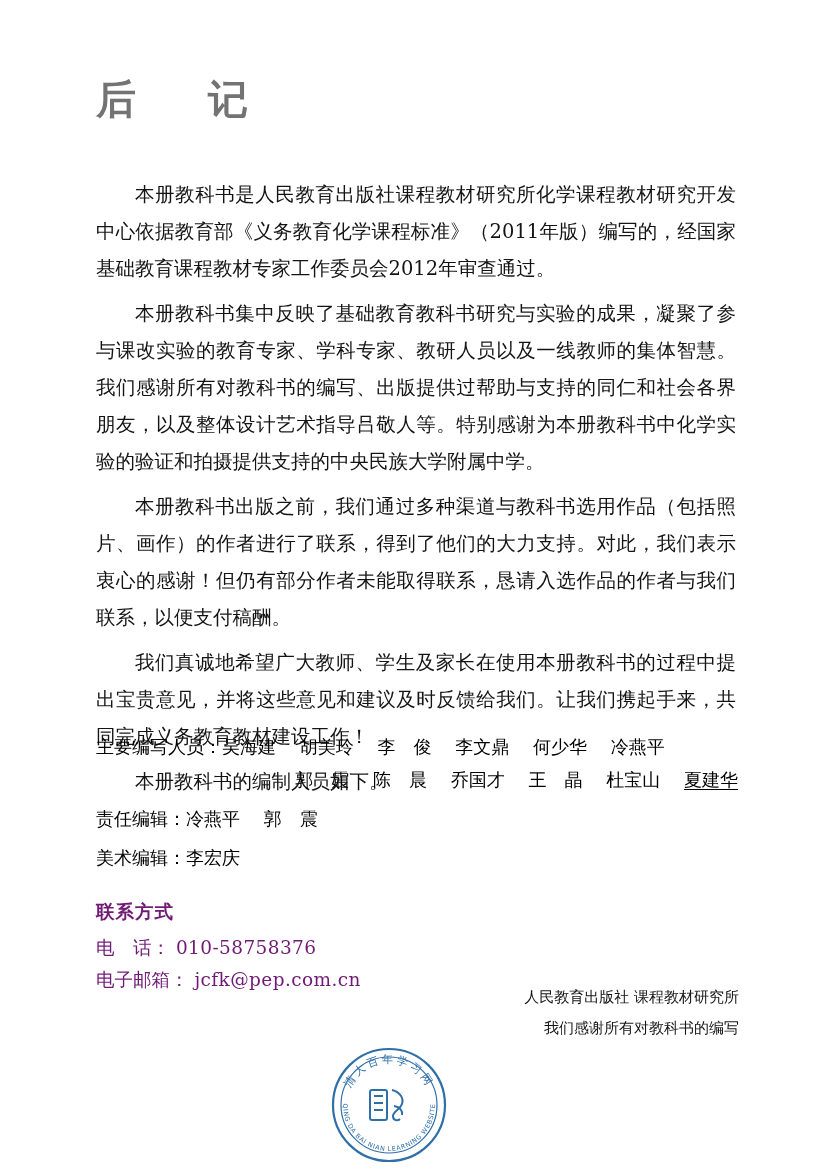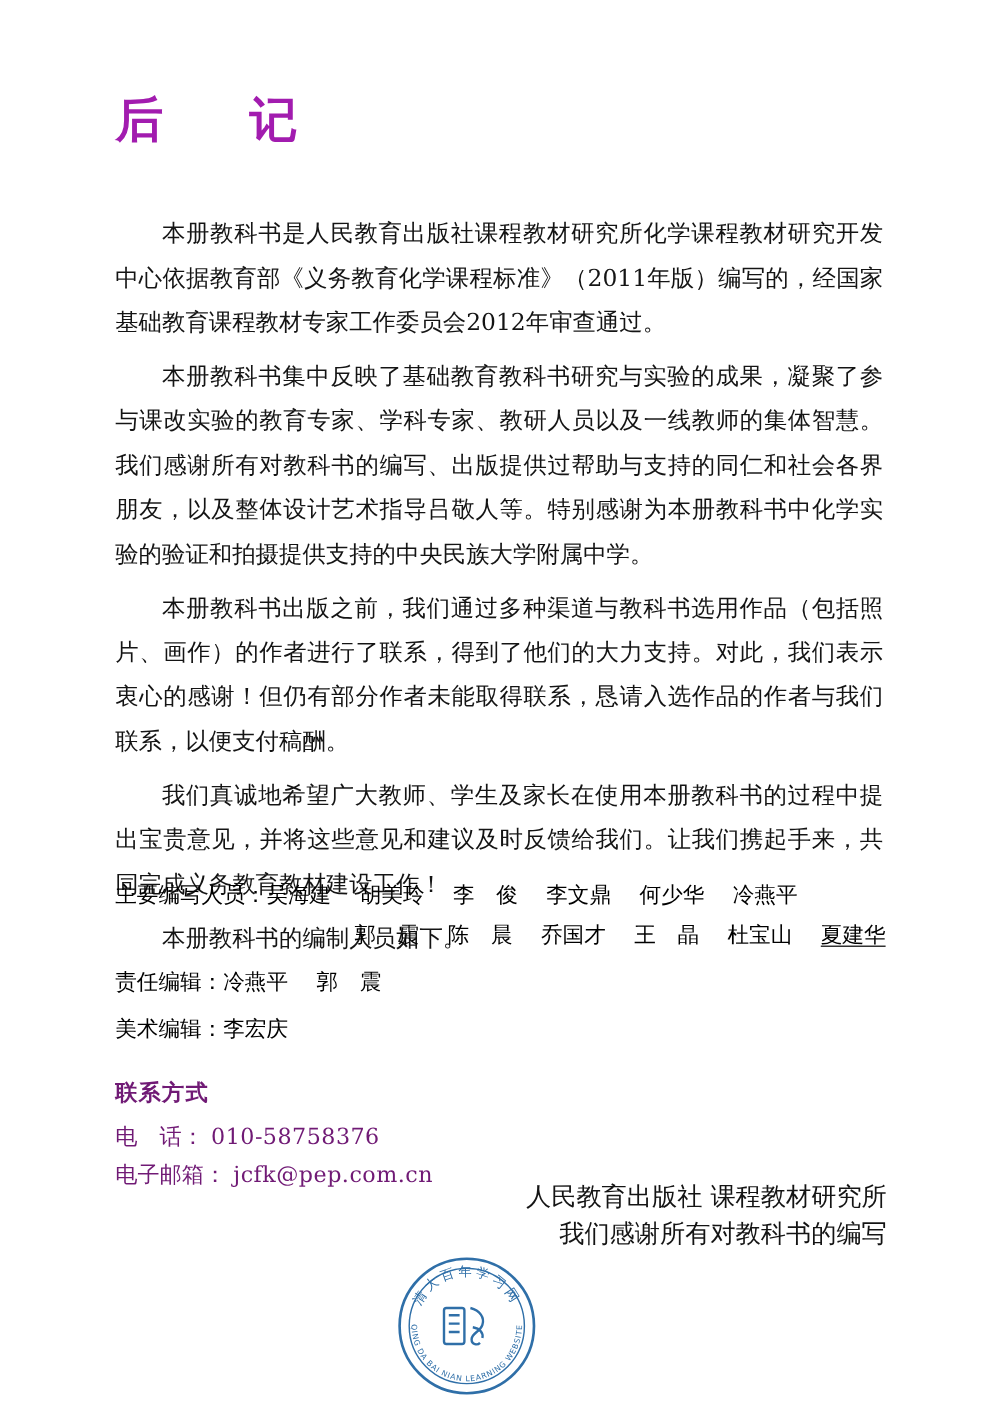--- a/index.html
+++ b/index.html
@@ -21,21 +21,21 @@
     padding: 0;
   }
   .title {
     position: absolute;
     left: 96px;
     top: 72px;
     font-size: 40px;
     font-weight: bold;
     letter-spacing: 16px;
     font-family: "DejaVu Serif", "Liberation Serif", serif;
-    color: #a21caf;
+    color: #737373;
   }
   .body-block {
     position: absolute;
     left: 96px;
     top: 176px;
     width: 640px;
   }
   .para {
     font-size: 19.5px;
     line-height: 37px;
@@ -100,21 +100,21 @@
     display: inline-block;
   }
   .mono {
     font-family: "DejaVu Serif", "Liberation Serif", serif;
   }
   .signature {
     position: absolute;
     right: 88px;
     top: 982px;
     text-align: right;
-    font-size: 21px;
+    font-size: 15px;
     line-height: 31px;
     color: #141414;
   }
   .stamp {
     position: absolute;
     left: 330px;
     top: 1046px;
     width: 118px;
     height: 118px;
   }

